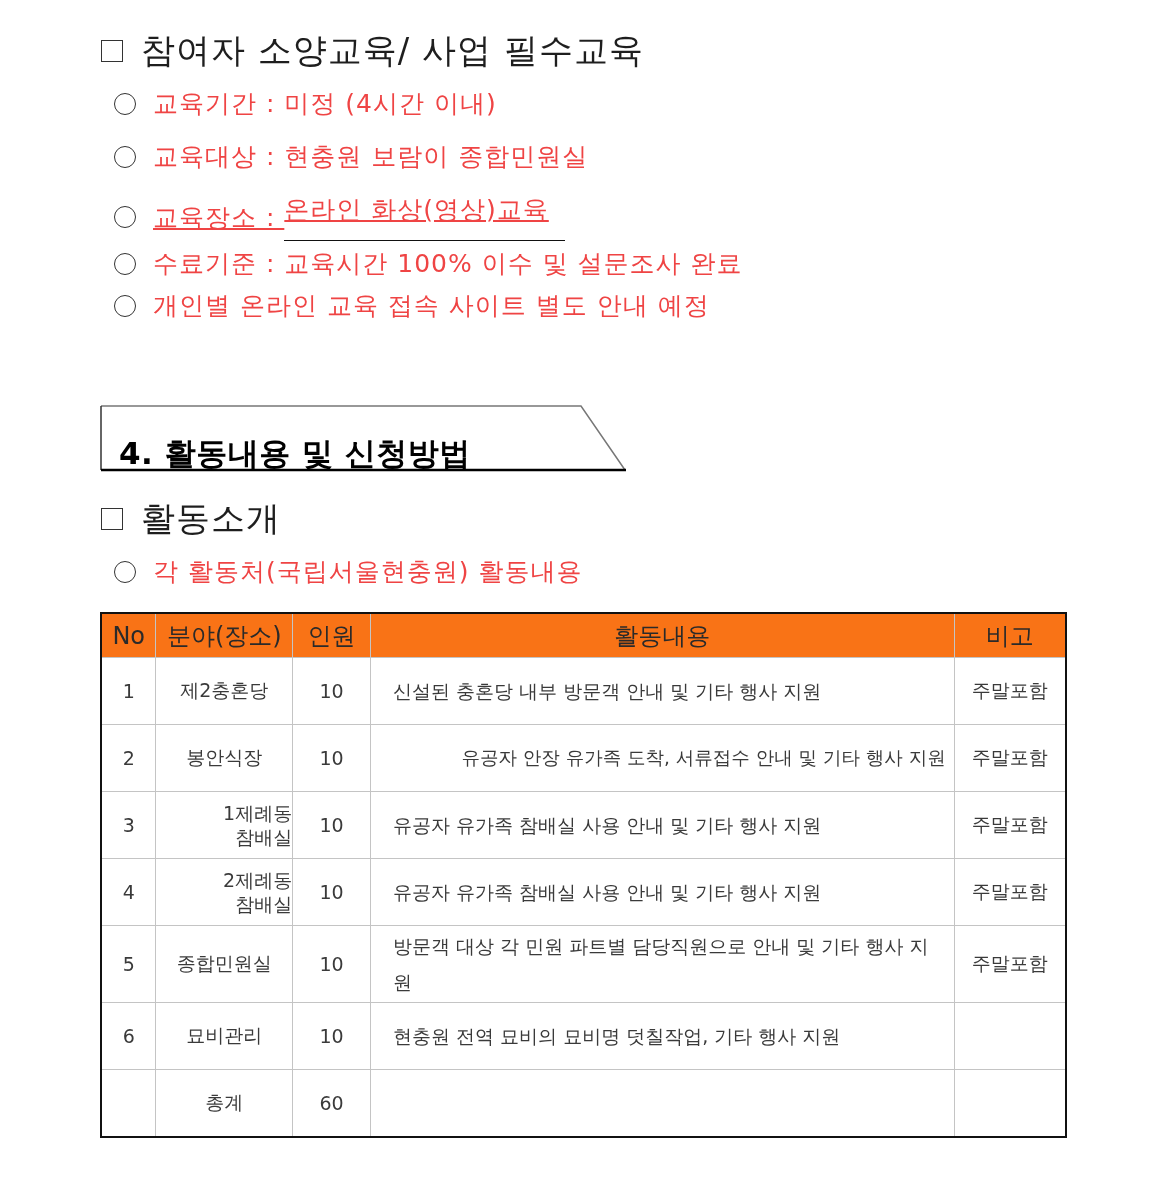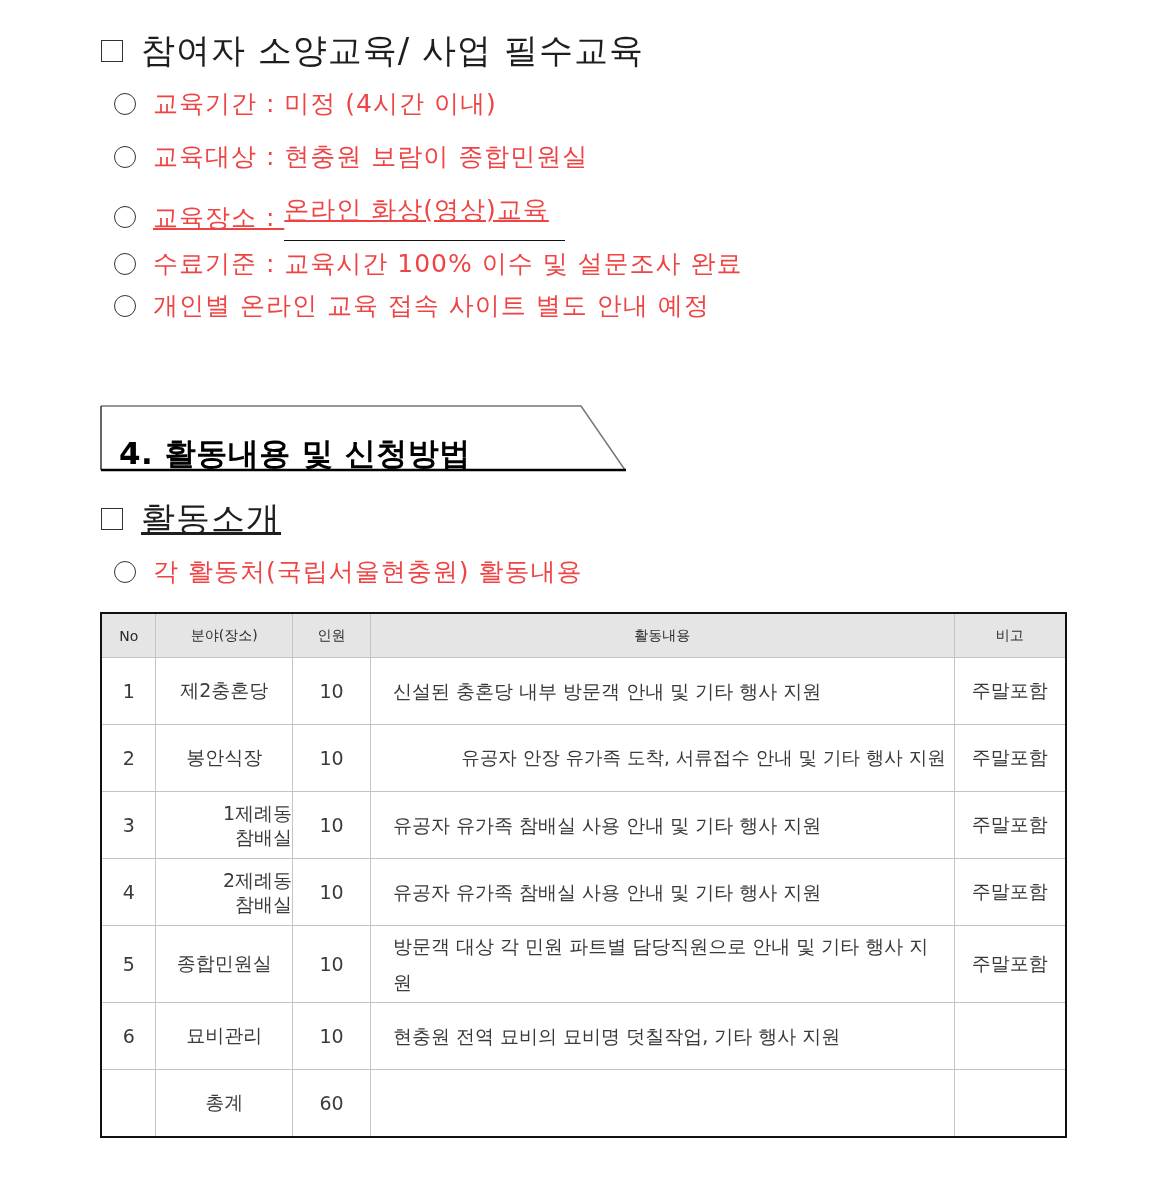--- a/index.html
+++ b/index.html
@@ -19,21 +19,21 @@
   .ul { border-bottom: 1.5px solid #111; padding-bottom: 14px; padding-right: 16px; }
 
   
   .banner { position: absolute; left: 100px; top: 405px; width: 528px; height: 68px; }
   .banner svg { position: absolute; left: 0; top: 0; }
   .banner-title { position: absolute; left: 19px; top: 12px; font-size: 31px; font-weight: bold; color: #000; letter-spacing: 0.5px; font-family: "DejaVu Sans", sans-serif; margin-top: 16px; }
 
   
   .tbl { position: absolute; left: 100px; top: 612px; width: 967px; border-collapse: collapse; border: 2.5px solid #111; font-size: 19px; color: #3a3a3a; }
   .tbl th, .tbl td { border: 1px solid #c4c4c4; padding: 0; text-align: center; vertical-align: middle; font-weight: normal; }
-  .tbl thead th { background: #e5e5e5; height: 43px; font-size: 14px; color: #2a2a2a; }
+  .tbl thead th { background: #f97316; height: 43px; font-size: 24px; color: #2a2a2a; }
   .tbl td.desc { text-align: left; padding-left: 22px; padding-right: 8px; line-height: 36px; }
   .tbl tbody tr { height: 67px; }
   .tbl tbody tr.tall { height: 77px; }
   .tbl td.place { line-height: 24px; text-align: right; }
 </style>
 </head>
 <body>
 
 <div class="sq-line" style="top:28px;">
   <span class="sq-box"></span>
@@ -63,21 +63,21 @@
 
 <div class="banner">
   <svg width="528" height="68" viewBox="0 0 528 68">
     <polyline points="1,1 481,1 525,65" fill="none" stroke="#777" stroke-width="1.5"></polyline>
     <line x1="1" y1="1" x2="1" y2="65" stroke="#333" stroke-width="1.5"></line>
     <line x1="1" y1="65" x2="526" y2="65" stroke="#000" stroke-width="2.5"></line>
   </svg>
   <div class="banner-title">4. 활동내용 및 신청방법</div>
 </div>
 
-<div class="sq-line" style="top:496px;text-decoration:underline;">
+<div class="sq-line" style="top:496px;">
   <span class="sq-box"></span>
   <span>활동소개</span>
 </div>
 
 <div class="ci-line" style="top:555px;">
   <span class="ci-dot"></span>
   <span>각 활동처(국립서울현충원) 활동내용</span>
 </div>
 
 <table class="tbl">

